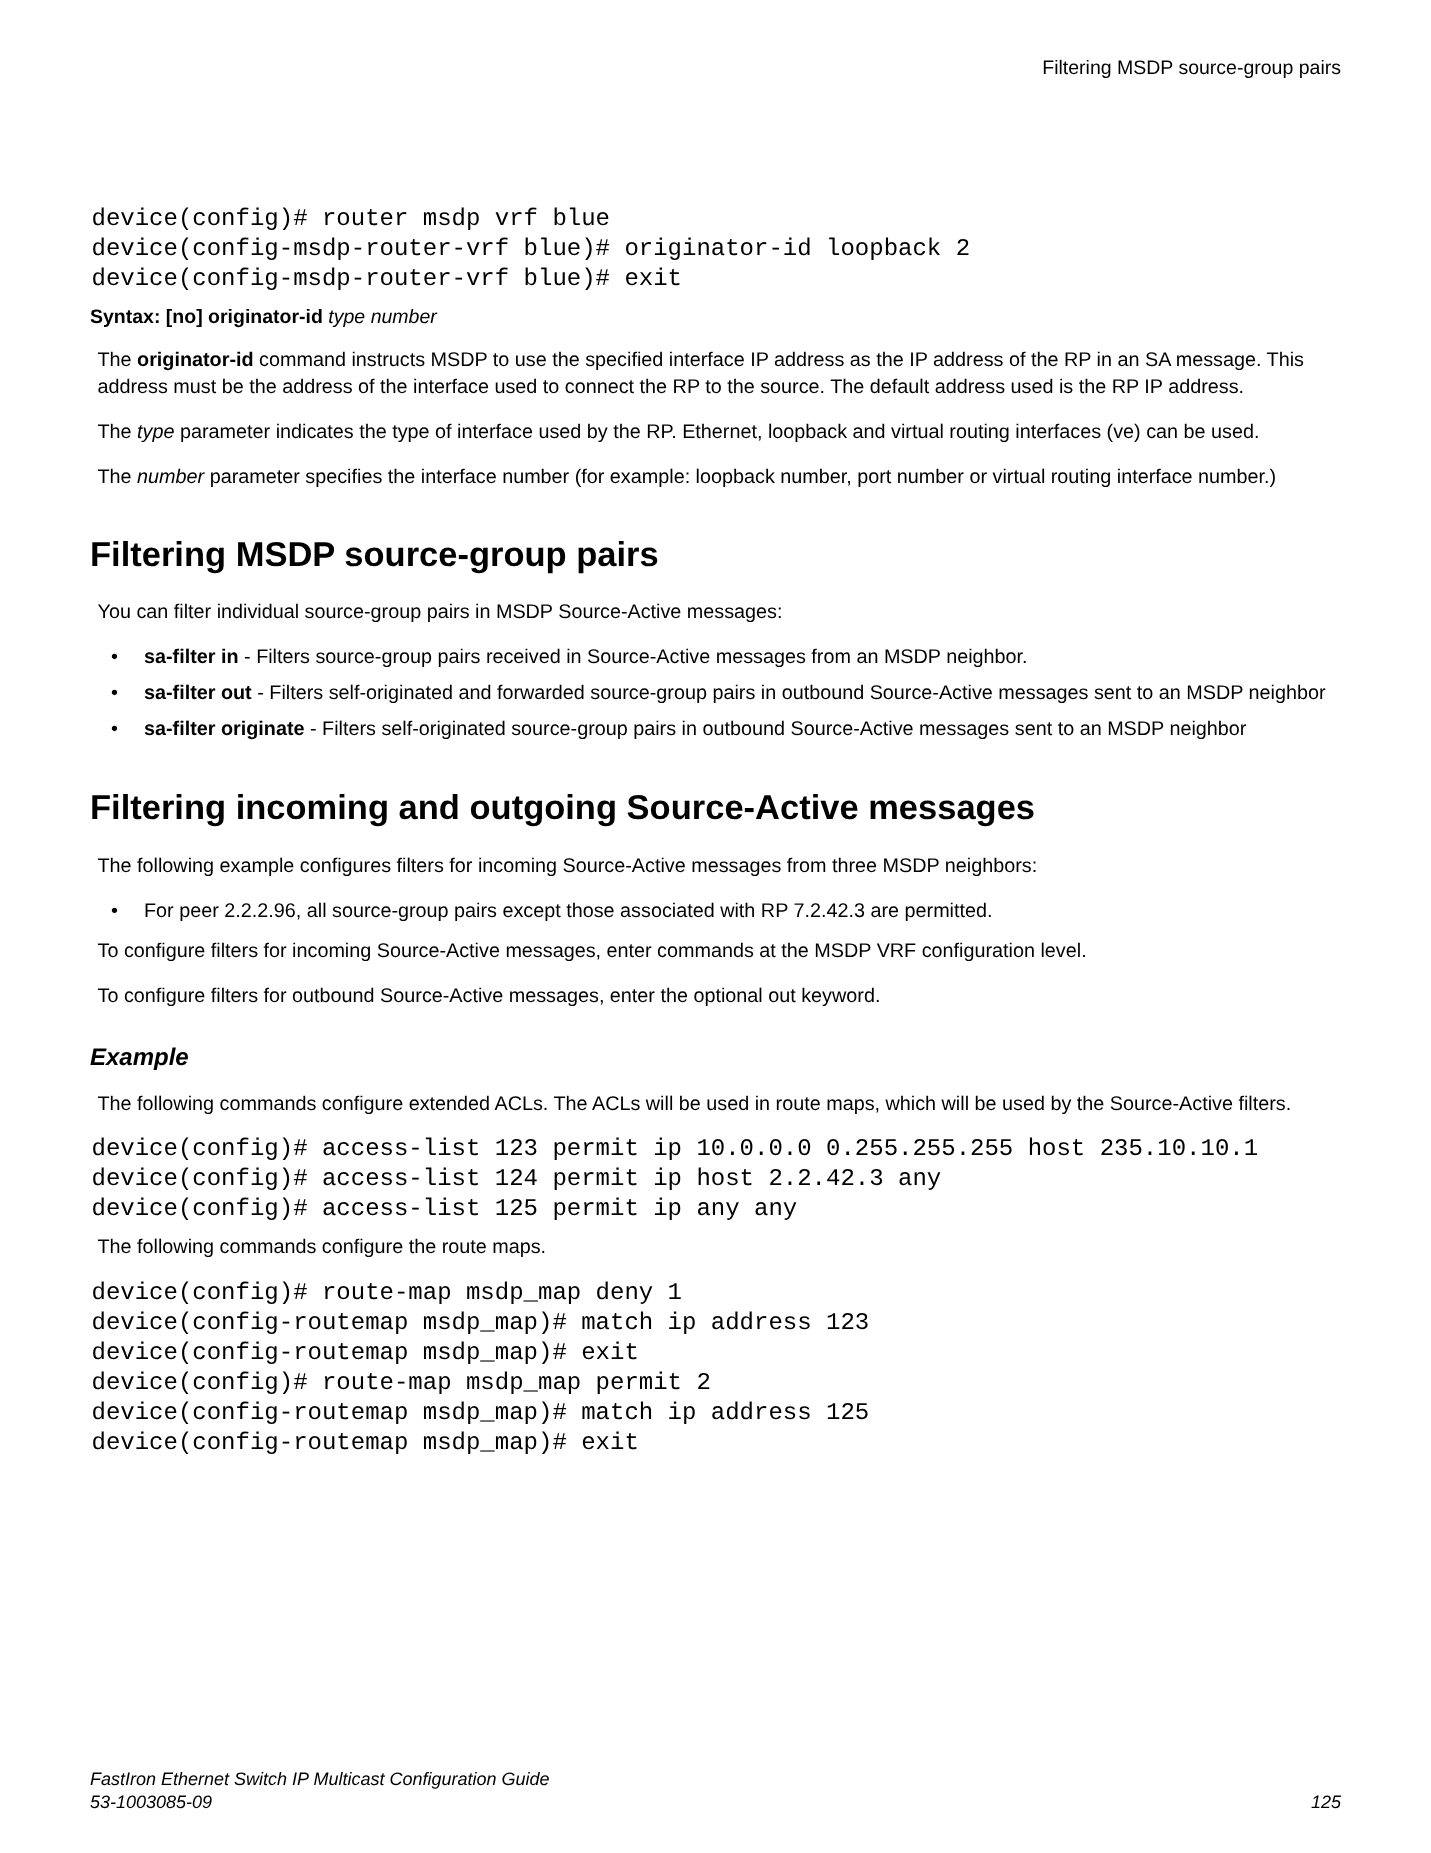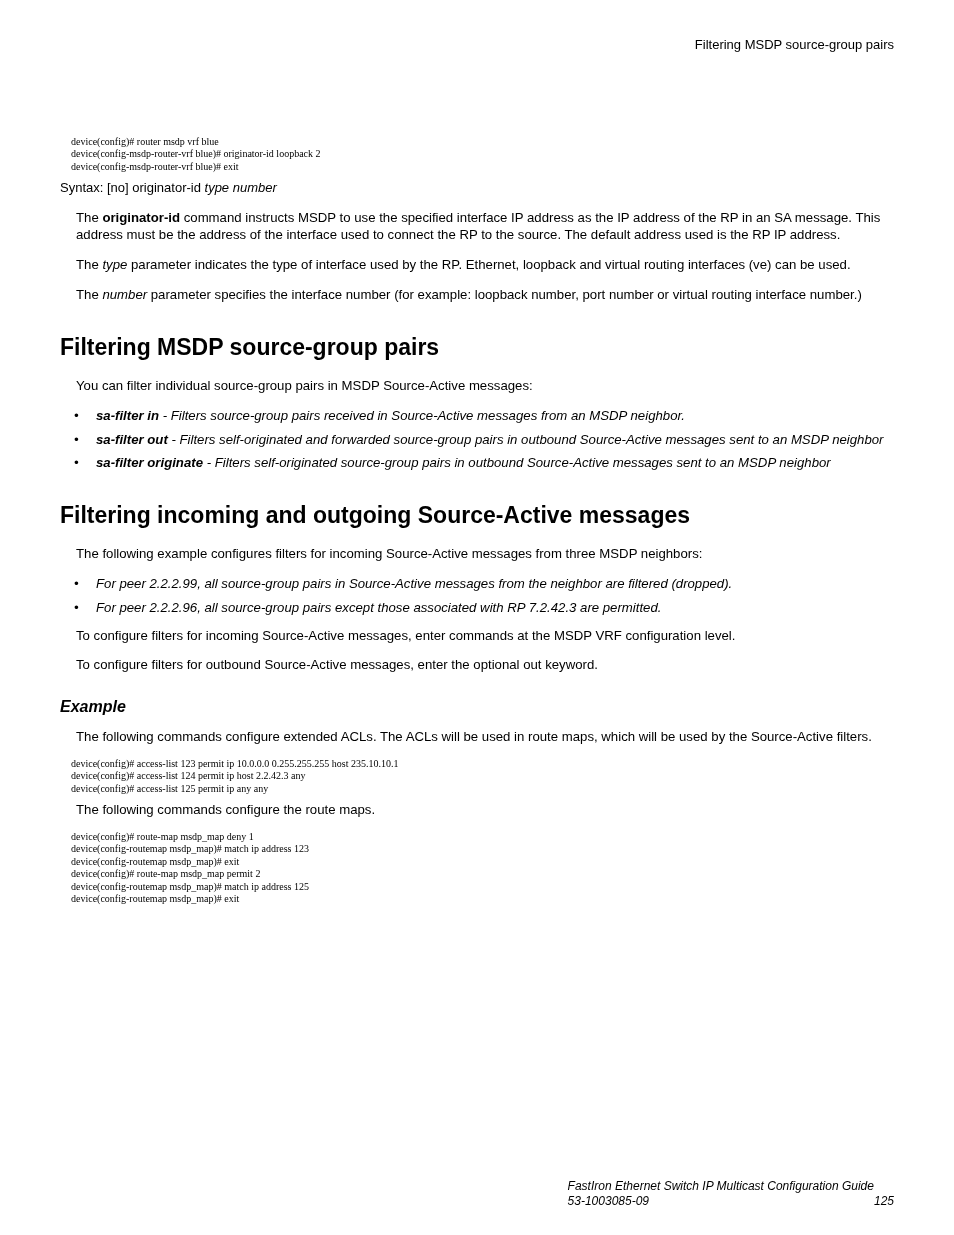--- a/index.html
+++ b/index.html
@@ -14,34 +14,34 @@
     font-size: 13.2px;
     line-height: 1.35;
     position: relative;
   }
   .header-right {
     text-align: right;
     font-size: 13px;
     margin-bottom: 82px;
   }
   pre.code {
-    font-family: Liberation Serif, serif;
-    font-size: 10px;
+    font-family: Liberation Mono, monospace;
+    font-size: 16px;
     white-space: pre;
-    margin: 4px 0 6px 11px;
+    margin: 4px 0 6px 1px;
     line-height: 1.25;
   }
   .syntax-line {
     font-size: 13px;
     margin-bottom: 12px;
   }
-  .syntax-line .b { font-weight: normal; }
+  .syntax-line .b { font-weight: bold; }
   .syntax-line .i { font-style: italic; }
   p.para {
-    margin: 0 0 12px 16px;
+    margin: 0 0 12px 5px;
   }
   .b { font-weight: bold; }
   .i { font-style: italic; }
   h2.section {
     font-family: "Arial Narrow", Arial, sans-serif;
     font-stretch: condensed;
     font-weight: bold;
     font-size: 23px;
     margin: 28px 0 14px 0;
   }
@@ -55,35 +55,34 @@
   }
   ul.bullets {
     list-style: none;
     padding: 0;
     margin: 4px 0 10px 0;
   }
   ul.bullets > li {
     position: relative;
     padding-left: 36px;
     margin-bottom: 6px;
-    font-style: italic;
   }
   ul.bullets > li::before {
     content: "•";
     position: absolute;
     left: 14px;
     top: 0;
   }
   .footer {
     position: absolute;
     left: 60px;
     right: 60px;
     bottom: 26px;
     display: flex;
-    justify-content: flex-end;
+    justify-content: space-between;
     align-items: flex-end;
     font-style: italic;
     font-size: 12px;
   }
   .footer .ftitle { line-height: 1.25; }
   .footer .fpage { }
 </style>
 </head>
 <body>
 
@@ -124,21 +123,20 @@
   <li>
     <span class="b">sa-filter originate</span><span> - Filters self-originated source-group pairs in outbound Source-Active messages sent to an MSDP neighbor</span>
   </li>
 </ul>
 
 <h2 class="section">Filtering incoming and outgoing Source-Active messages</h2>
 
 <p class="para">The following example configures filters for incoming Source-Active messages from three MSDP neighbors:</p>
 
 <ul class="bullets">
-  <li>For peer 2.2.2.99, all source-group pairs in Source-Active messages from the neighbor are filtered (dropped).</li>
   <li>For peer 2.2.2.96, all source-group pairs except those associated with RP 7.2.42.3 are permitted.</li>
 </ul>
 
 <p class="para">To configure filters for incoming Source-Active messages, enter commands at the MSDP VRF configuration level.</p>
 <p class="para">To configure filters for outbound Source-Active messages, enter the optional out keyword.</p>
 
 <h3 class="sub">Example</h3>
 
 <p class="para">The following commands configure extended ACLs. The ACLs will be used in route maps, which will be used by the Source-Active filters.</p>
 

